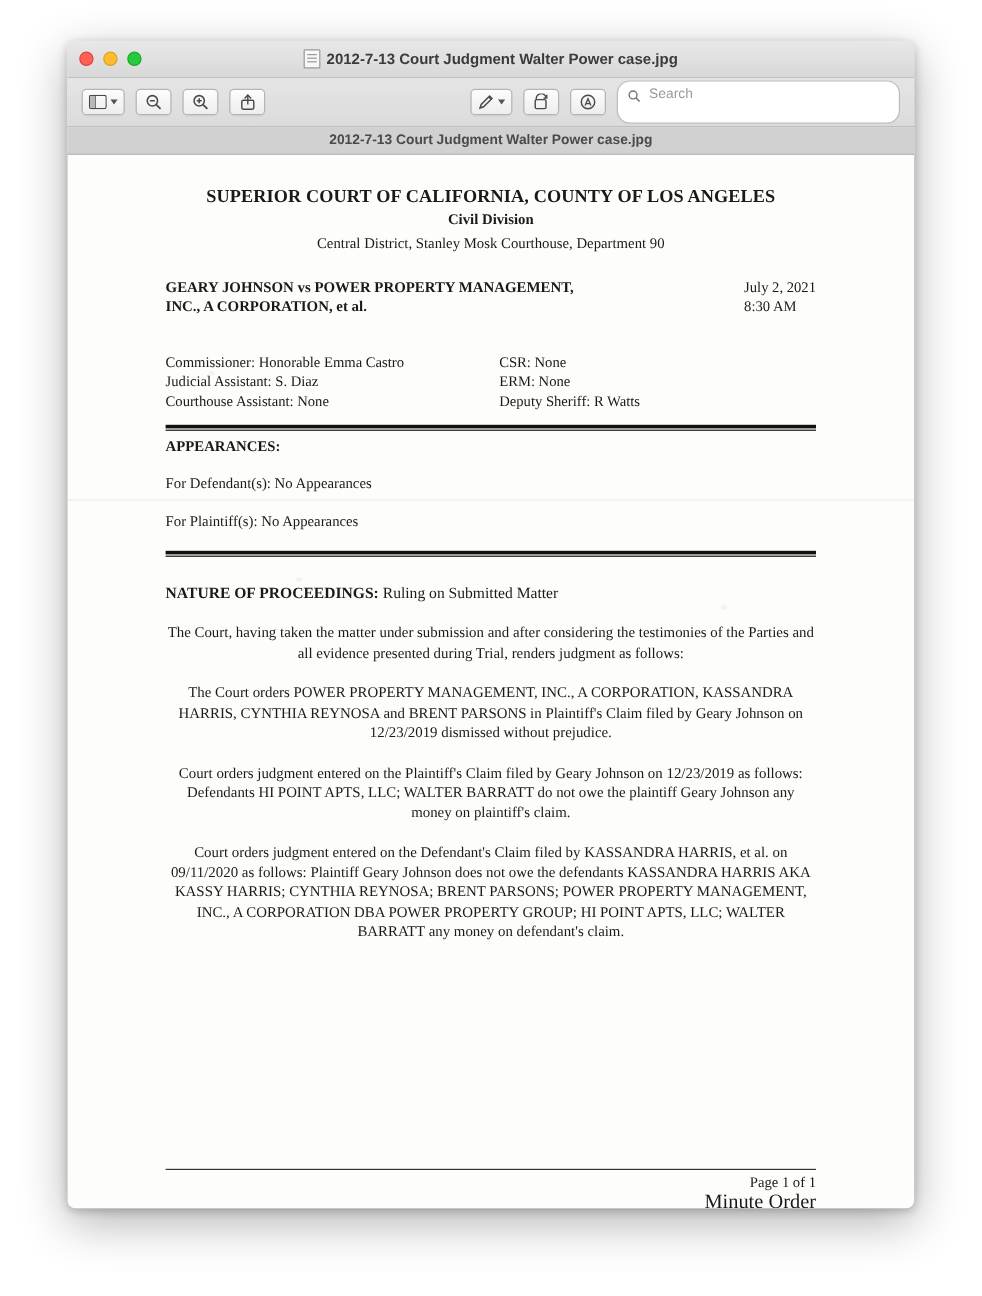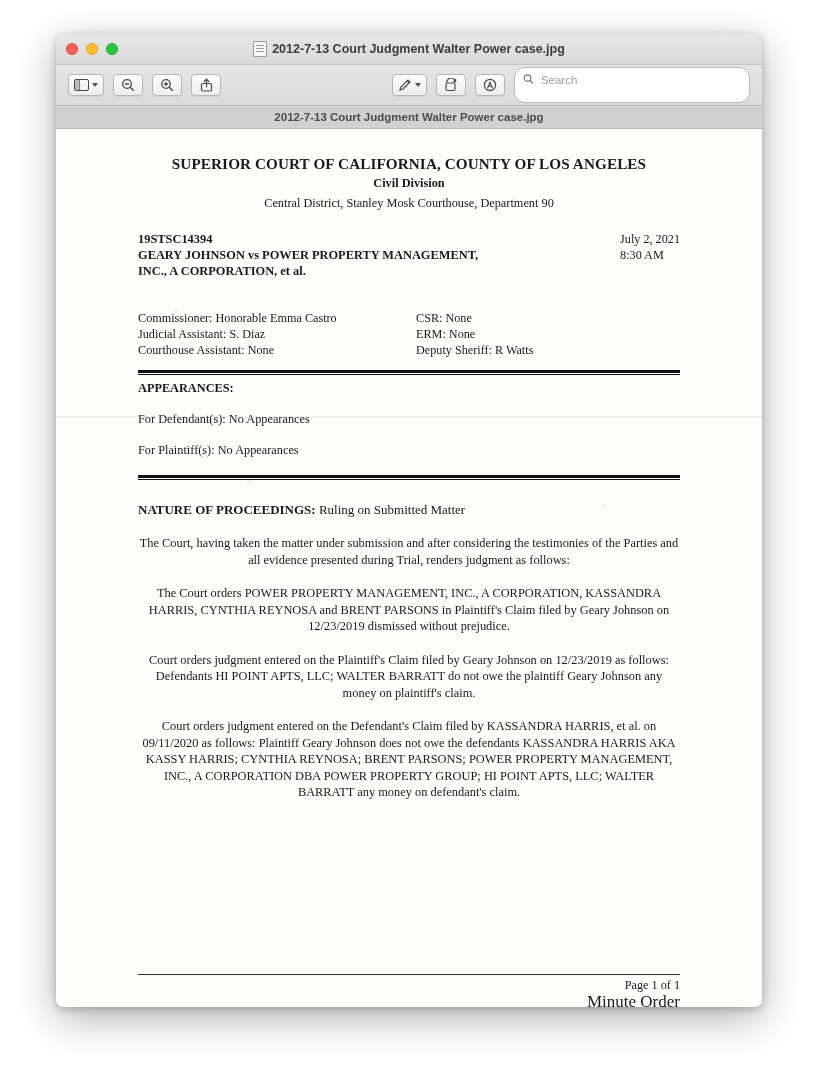--- a/index.html
+++ b/index.html
@@ -117,22 +117,22 @@
 
   svg.ic { display: block; }
 
   #search-box {
     width: 236px;
     height: 36px;
     background: #ffffff;
     border: 1px solid #bcbbbb;
     border-radius: 11px;
     display: flex;
-    align-items: flex-start;
-    padding: 5px 8px;
+    align-items: flex-end;
+    padding: 16px 8px;
     gap: 5px;
     box-sizing: border-box;
   }
   #search-box input {
     border: none;
     outline: none;
     font-size: 11.5px;
     font-family: "Liberation Sans", sans-serif;
     color: #333;
     width: 100%;
@@ -400,21 +400,20 @@
       <div class="smudge" style="left:545px; top:375px; width:5px; height:4px;"></div>
 
       <div class="inner">
 
         <h1 class="court">SUPERIOR COURT OF CALIFORNIA, COUNTY OF LOS ANGELES</h1>
         <div class="division">Civil Division</div>
         <div class="district">Central District, Stanley Mosk Courthouse, Department 90</div>
 
         <div class="case-block">
           <div class="case-left">
-            <div>19STSC14394</div>
             <div>GEARY JOHNSON vs POWER PROPERTY MANAGEMENT,</div>
             <div>INC., A CORPORATION, et al.</div>
           </div>
           <div class="case-right">
             <div>July 2, 2021</div>
             <div>8:30 AM</div>
           </div>
         </div>
 
         <div class="people">

